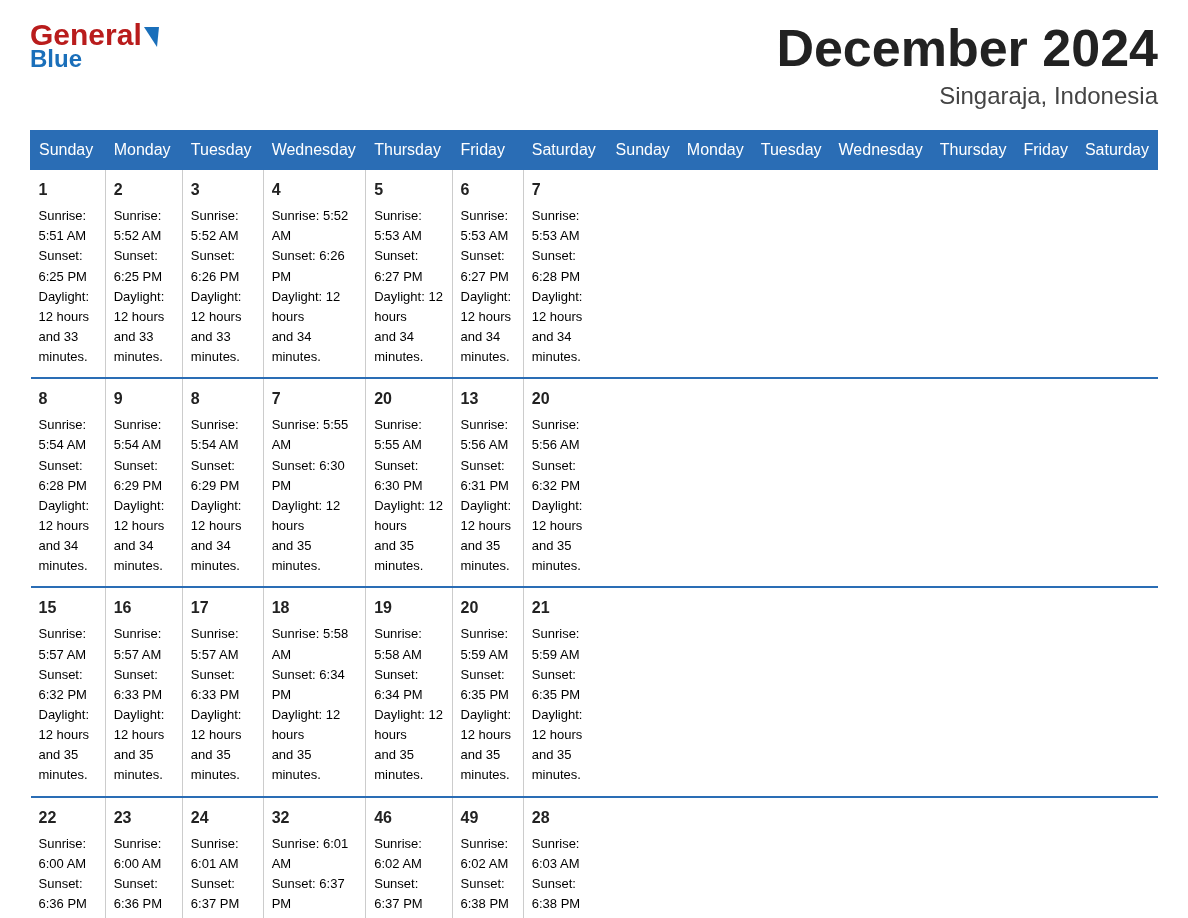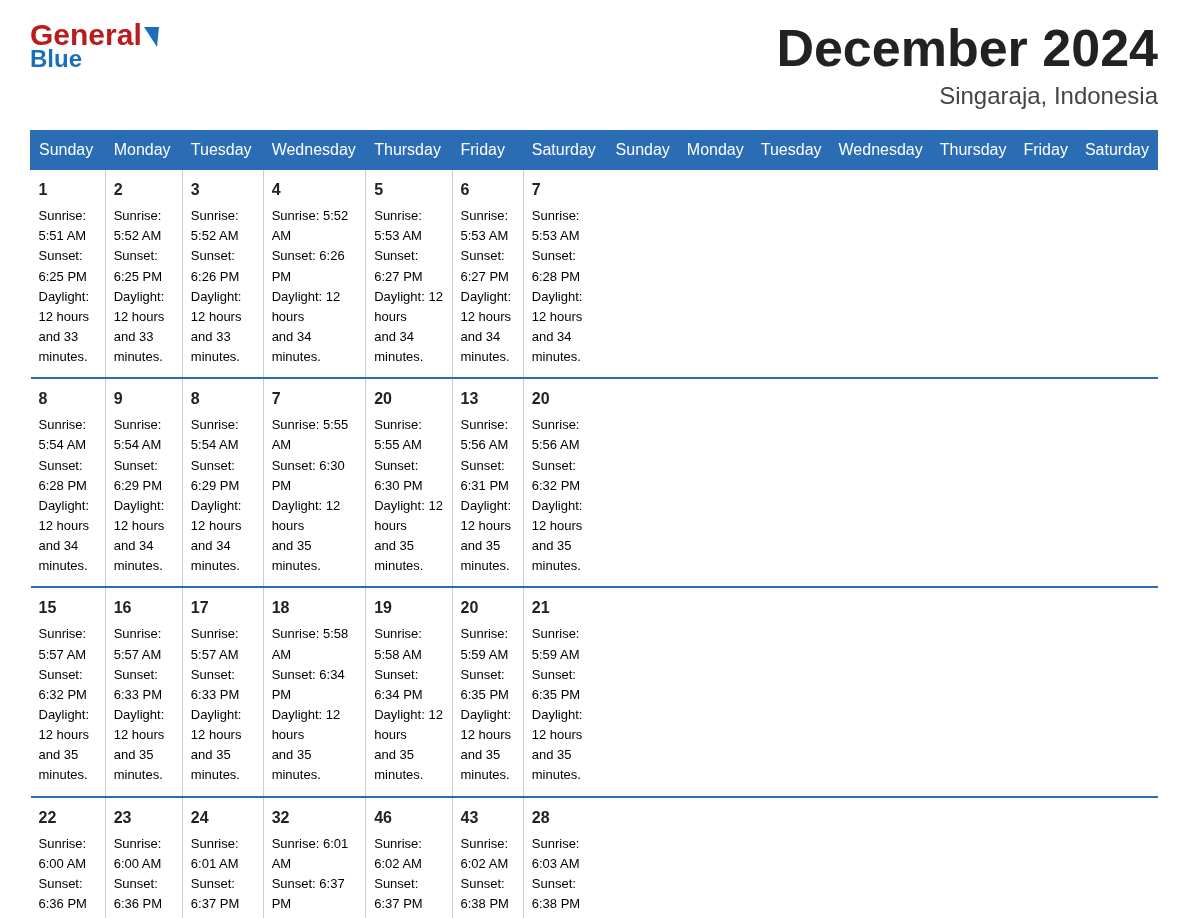--- a/index.html
+++ b/index.html
@@ -326,21 +326,21 @@
 and 35 minutes.</div>
         </td>
         <td>
           <span class="day-num">46</span>
           <div class="day-info" style="white-space: pre-line;">Sunrise: 6:02 AM
 Sunset: 6:37 PM
 Daylight: 12 hours
 and 35 minutes.</div>
         </td>
         <td>
-          <span class="day-num">43</span>
+          <span class="day-num">49</span>
           <div class="day-info" style="white-space: pre-line;">Sunrise: 6:02 AM
 Sunset: 6:38 PM
 Daylight: 12 hours
 and 35 minutes.</div>
         </td>
         <td>
           <span class="day-num">28</span>
           <div class="day-info" style="white-space: pre-line;">Sunrise: 6:03 AM
 Sunset: 6:38 PM
 Daylight: 12 hours

